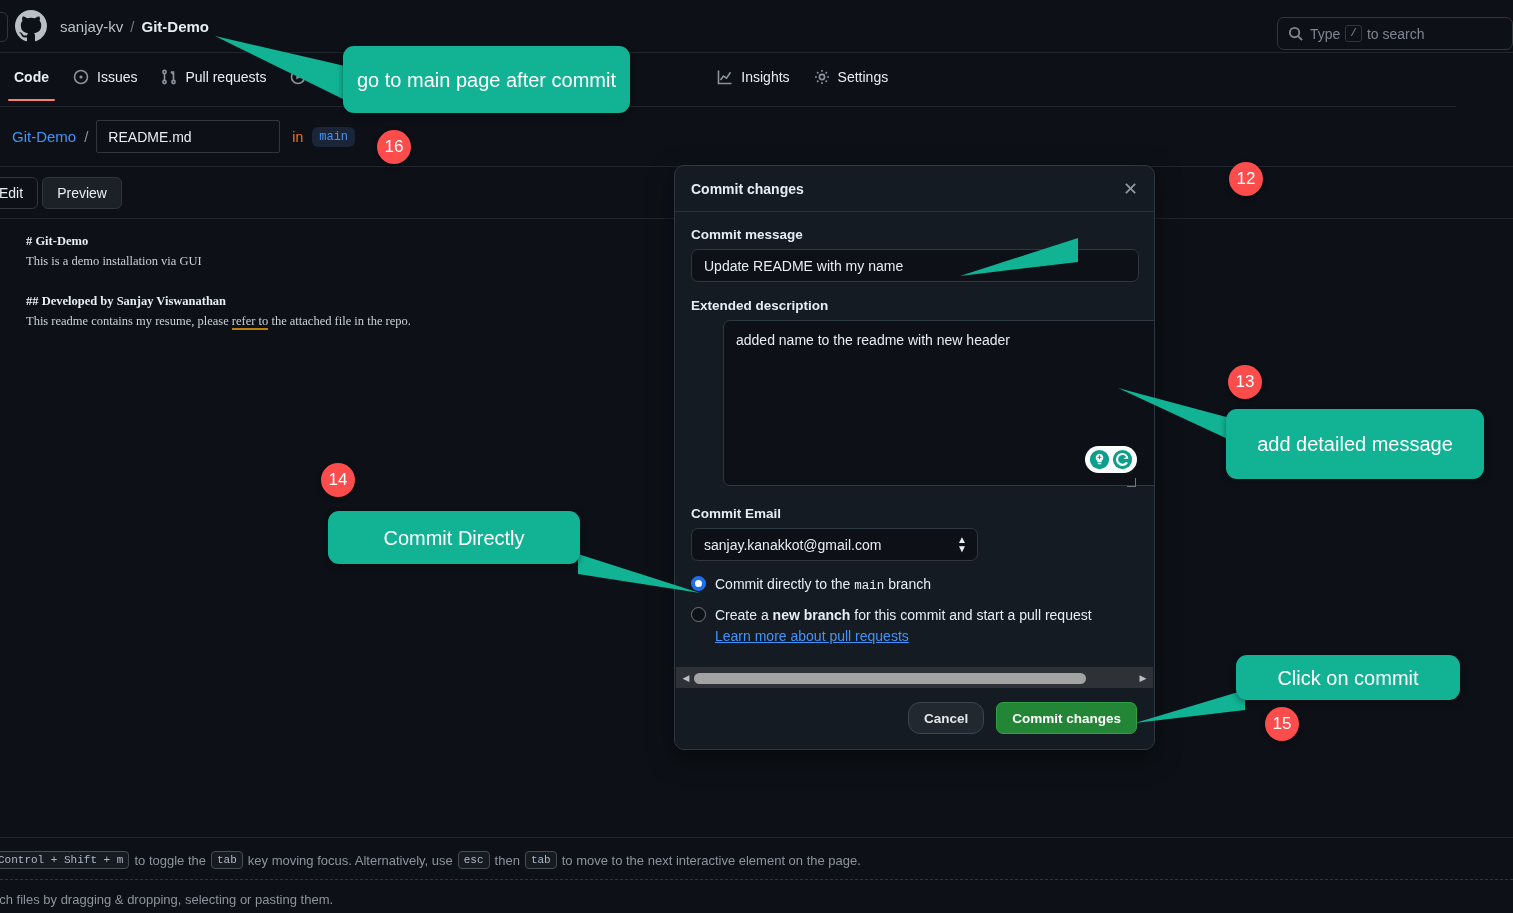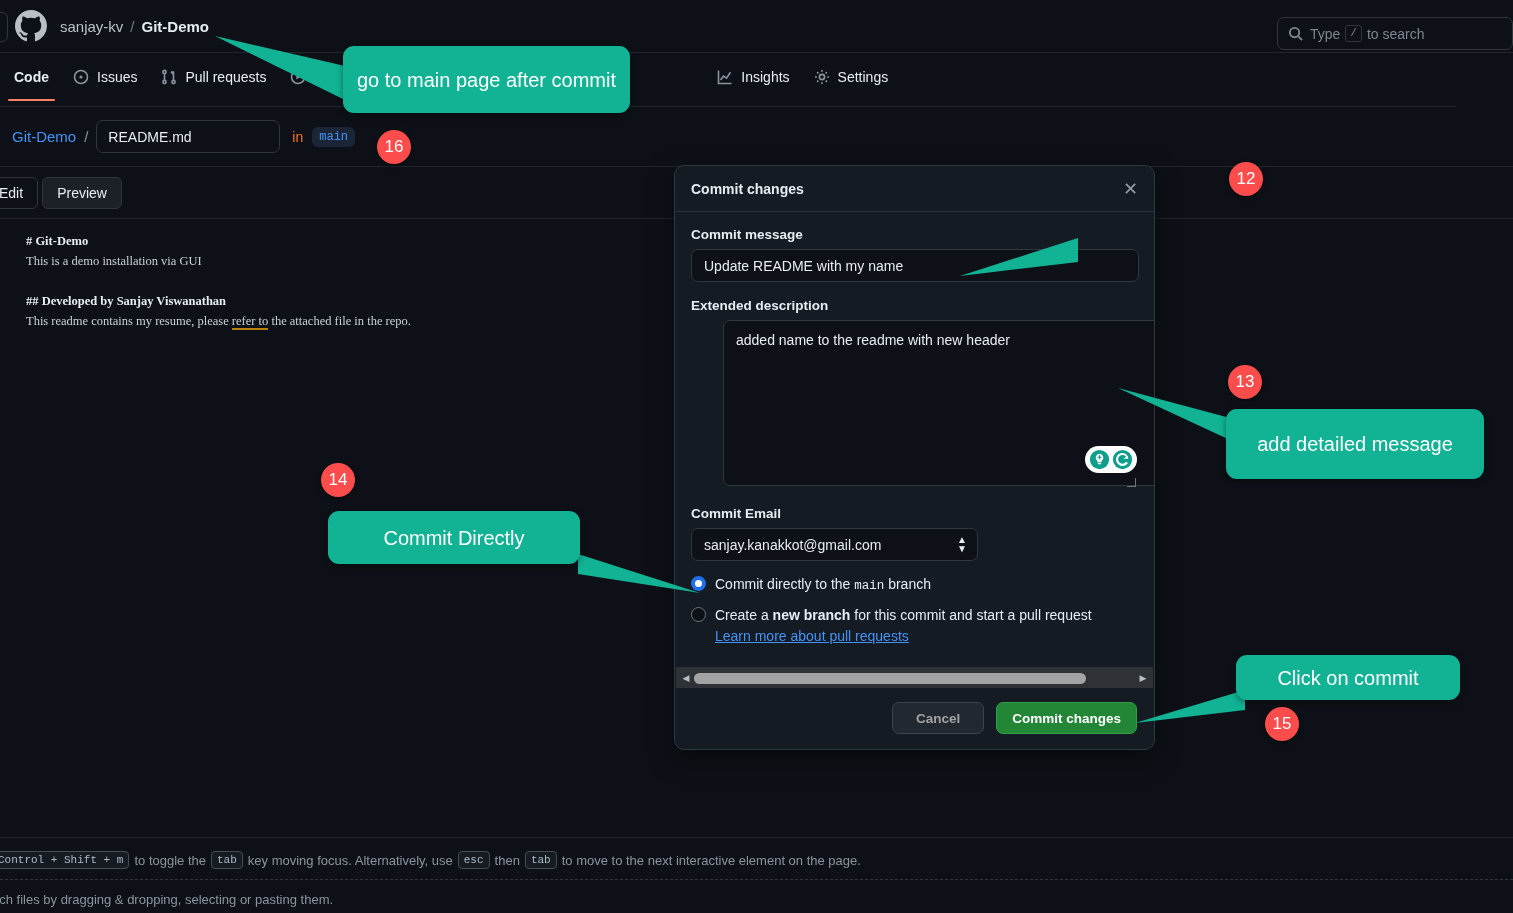--- a/index.html
+++ b/index.html
@@ -62,21 +62,21 @@
   
   .path-bar{
     position:absolute; left:0; top:107px; width:1513px; height:60px;
     background:#0d1117; border-bottom:1px solid #21262d;
     display:flex; align-items:center; padding-left:12px; gap:0px;
   }
   .path-repo{ color:#4493f8; font-size:15px; }
   .path-slash{ color:#8b949e; margin:0 8px; font-size:15px; }
   .filename-input{
     width:184px; height:33px; background:#0d1117; border:1px solid #30363d;
-    border-radius:7px; color:#e6edf3; font-size:14px; padding:0 11px;
+    border-radius:2px; color:#e6edf3; font-size:14px; padding:0 11px;
     font-family:"Liberation Sans", sans-serif;
   }
   .in-word{ color:#f97316; font-size:14px; margin-left:12px; }
   .branch-chip{
     margin-left:9px; background:#1b2538; color:#4493f8; border-radius:6px;
     font-family:"Liberation Mono", monospace; font-size:12px; padding:3px 7px;
   }
 
   
   .ed-tabs{
@@ -184,22 +184,22 @@
   }
   .hs-arrow{ width:16px; text-align:center; color:#b9bfc6; font-size:9px; }
   .hs-track{ flex:1; height:11px; display:flex; }
   .hs-thumb{ width:89%; height:11px; background:#a3a3a3; border-radius:6px; }
   .modal-foot{
     position:absolute; left:0; right:0; bottom:0; height:62px;
     display:flex; align-items:center; justify-content:flex-end; gap:12px;
     padding-right:17px;
   }
   .btn-cancel{
-    height:32px; padding:0 23px; background:#212830; border:1px solid #3d444d;
-    border-radius:7px; color:#a3a3a3; font-size:13.5px; font-weight:bold;
+    height:32px; padding:0 15px; background:#212830; border:1px solid #3d444d;
+    border-radius:12px; color:#e5e5e5; font-size:13.5px; font-weight:bold;
     display:flex; align-items:center;
   }
   .btn-commit{
     height:32px; padding:0 15px; background:#238636; border:1px solid #2ea043;
     border-radius:7px; color:#fff; font-size:13.5px; font-weight:bold;
     display:flex; align-items:center;
   }
 
   
   .ann-layer{ position:absolute; left:0; top:0; width:1513px; height:913px; pointer-events:none; }

